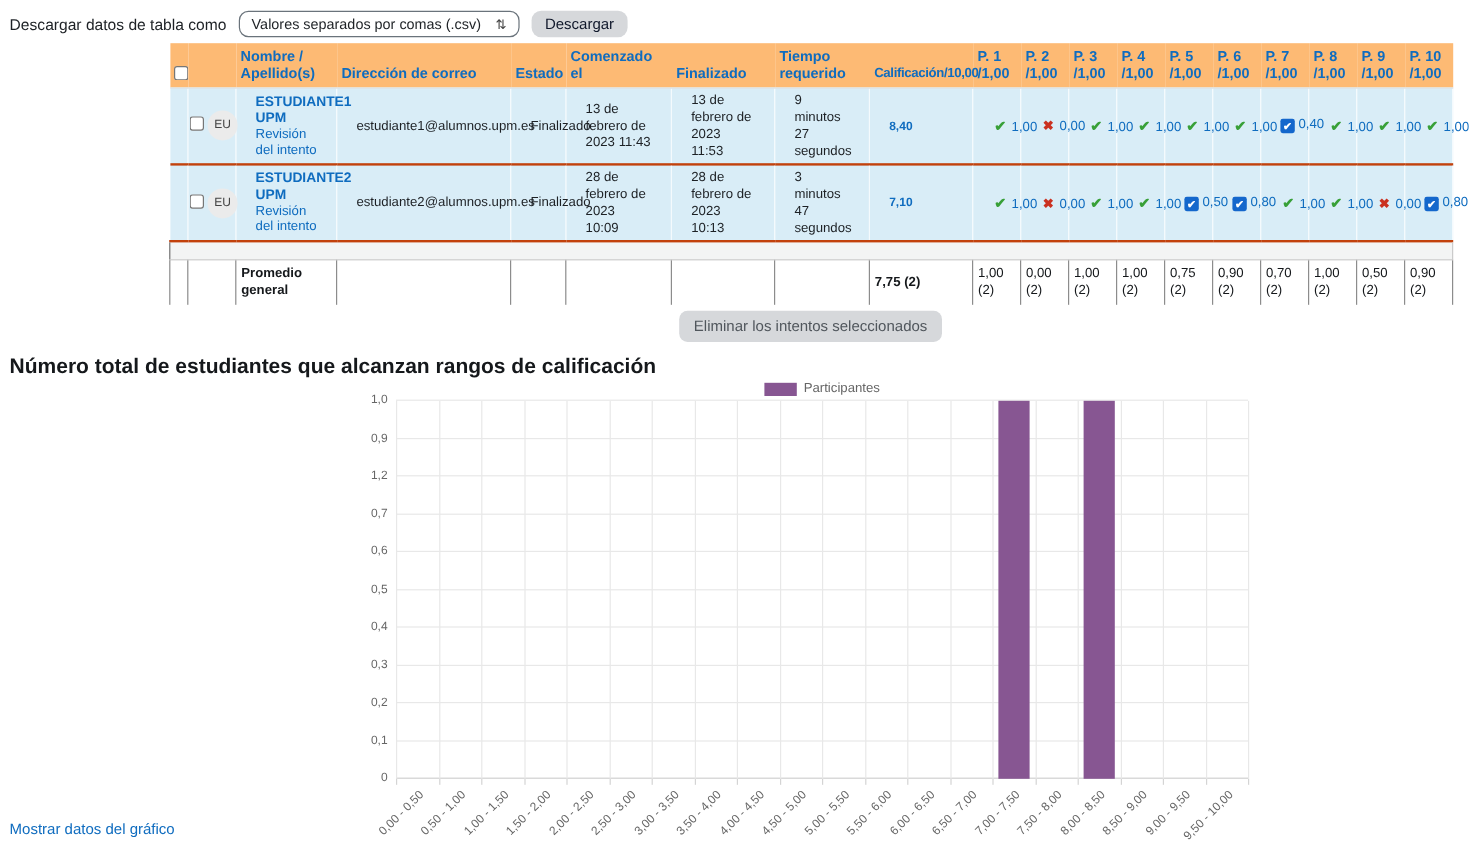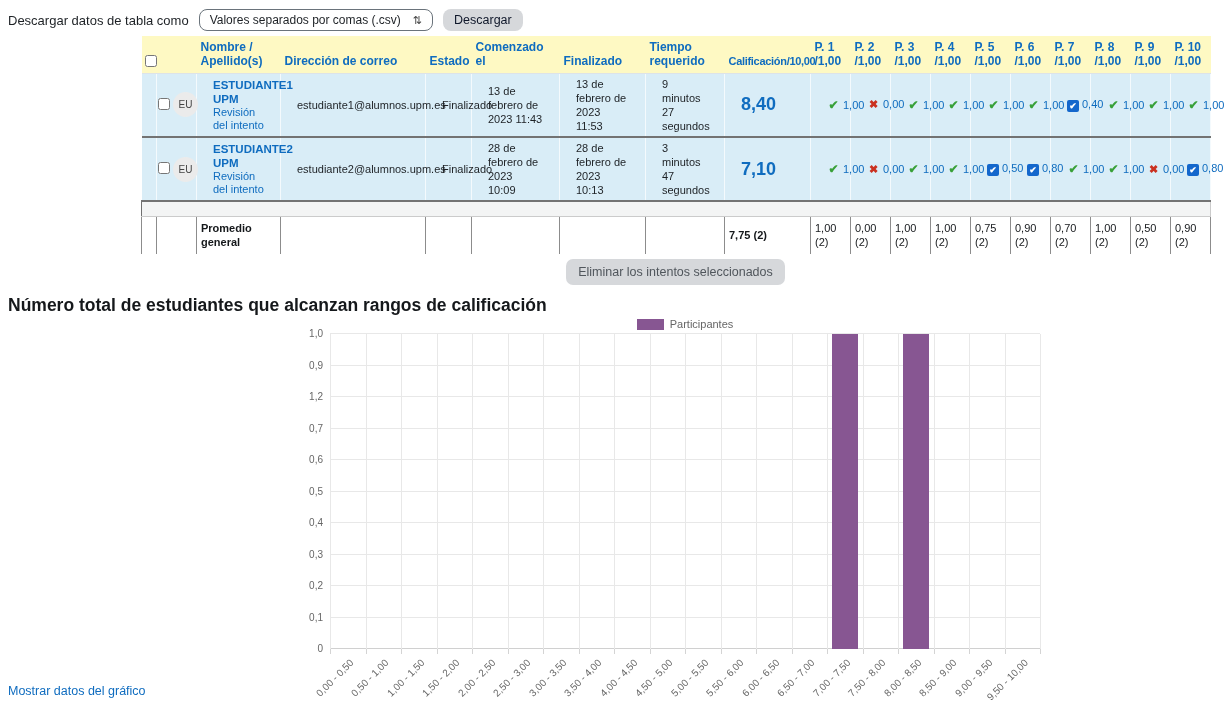--- a/index.html
+++ b/index.html
@@ -21,46 +21,46 @@
   .tb-btn, .actions button {
     background:#d6d8db; color:#0f172a; border:none; border-radius:8px;
     padding:4px 11px; font-size:12.5px; font-family:inherit; cursor:pointer;
   }
 
   
   .table-zone { margin:4px 0 0 141px; width:1069px; }
   table { border-collapse:collapse; table-layout:fixed; width:1069px; }
   thead tr { height:37px; }
   thead th {
-    background:#fef9c3; color:var(--link,#0f6cbf); font-weight:bold; text-align:left;
+    background:#fdba74; color:var(--link,#0f6cbf); font-weight:bold; text-align:left;
     vertical-align:bottom; padding:3px 4px 5px 4px; font-size:12px; line-height:14px;
     border-bottom:1px solid #dde3e8;
     margin-left:22px;
   }
   th.grade-h { white-space:nowrap; font-size:11px; letter-spacing:-0.3px; overflow:visible;text-align:center; }
   th.qh div { line-height:14px; }
   tr.attempt { height:64px; }
   tr.attempt td {
     background:var(--row_bg,#d9edf7); border-right:1px solid rgba(255,255,255,0.7);
-    border-bottom:2px solid #737373; padding:3px 16px; font-size:11px; vertical-align:middle;
+    border-bottom:2px solid #c2410c; padding:3px 16px; font-size:11px; vertical-align:middle;
   }
   td.cb-cell, th.cb-cell { padding:3px 1px 3px 3px; }
   .cb-cell input { margin:0; width:12px; height:12px; }
   .avatar {
     width:25px; height:25px; border-radius:50%; background:#ebebeb; color:#444;
     display:inline-flex; align-items:center; justify-content:center; font-size:10px;
   }
   td.avatar-cell { text-align:center; }
   .student-link { display:block; font-weight:bold; font-size:11.5px; line-height:14px; }
   .review-link { display:block; font-size:11px; line-height:13px; }
   td.state-cell { font-size:10px; white-space:nowrap; padding:3px 2px; }
   td.date-cell { font-size:10.5px; line-height:14px; padding:3px 3px; }
   td.time-cell { font-size:10.5px; line-height:14px; }
   td.email-cell { font-size:11px; white-space:nowrap; overflow:visible; }
-  td.grade-cell a { font-weight:bold; font-size:18px; }
+  td.grade-cell a { font-weight:bold; font-size:10px; }
   td.mark-cell { white-space:nowrap; padding:3px 2px 3px 5px; }
   .mk { display:inline-block; text-align:center; }
   .mk.ok  { color:var(--correct,#38a038); font-weight:bold; font-size:12px; width:13px; }
   .mk.bad { color:var(--incorrect,#ca3120); font-weight:bold; font-size:11px; width:13px; }
   .mk.part {
     width:12px; height:12px; background:var(--partial,#1467cc); color:#fff; font-size:9px;
     line-height:12px; border-radius:2px; vertical-align:-1px; font-weight:bold;
   }
   .mk-val { color:var(--link,#0f6cbf); margin-left:3px; font-size:11px; }
   tr.scroll-row td {

